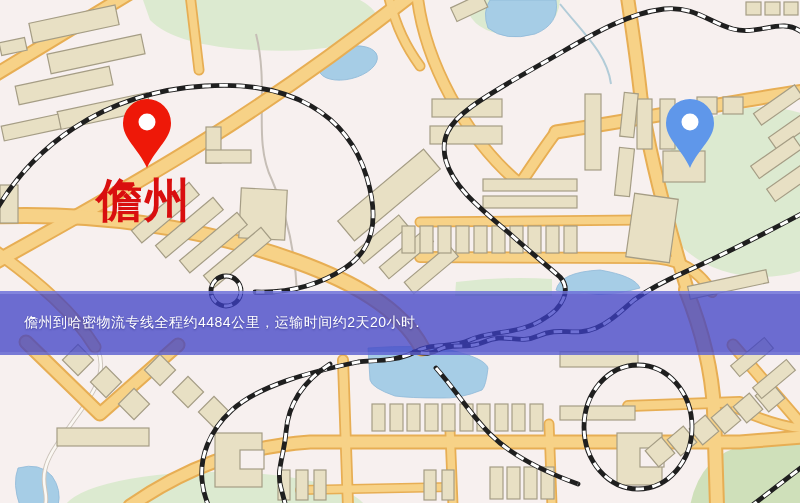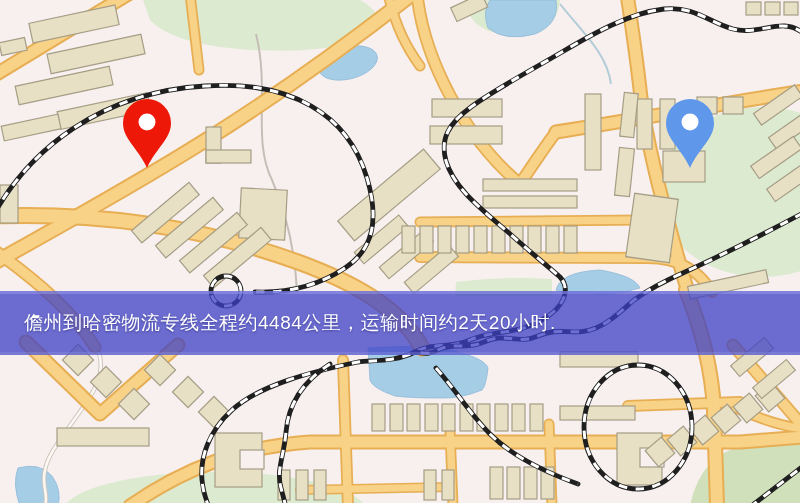--- a/index.html
+++ b/index.html
@@ -24,21 +24,21 @@
   .stream{fill:none;stroke:#b2ccd8;stroke-width:2;}
   
   .city-label{position:absolute;text-align:center;font-weight:700;
       font-family:"Liberation Serif", serif;letter-spacing:2px;line-height:1;}
   .origin-label{left:70px;top:178px;width:148px;font-size:46px;}
   .dest-label{left:620px;top:182px;width:150px;font-size:45px;}
   
   .banner{position:absolute;left:0;top:291px;width:800px;height:64px;
       display:flex;align-items:center;
       box-shadow:inset 0 3px 0 rgba(165,170,240,.40), inset 0 -3px 0 rgba(150,155,230,.30);}
-  .banner span{padding-left:24px;font-size:19px;letter-spacing:0.5px;
+  .banner span{padding-left:24px;font-size:14px;letter-spacing:0.5px;
       text-shadow:0 1px 2px rgba(25,25,110,.55);white-space:nowrap;}
 </style>
 </head>
 <body>
 
 <div class="stage">
 
 <svg width="800" height="503" viewBox="0 0 800 503">
   <defs>
 
@@ -269,18 +269,19 @@
   </g>
 
   <g transform="translate(147,168)">
     <use href="#pin" fill="#ee1808"></use>
   </g>
   <g transform="translate(690,168)">
     <use href="#pin" fill="#5f97ea"></use>
   </g>
 </svg>
 
+<div class="city-label origin-label" style="color: rgb(217, 15, 15);">儋州</div>
 
 <div class="banner" style="background: rgba(62, 64, 198, 0.75);">
   <span style="color: rgb(255, 255, 255);">儋州到哈密物流专线全程约4484公里，运输时间约2天20小时.</span>
 </div>
 
 </div>
 
 </body></html>

